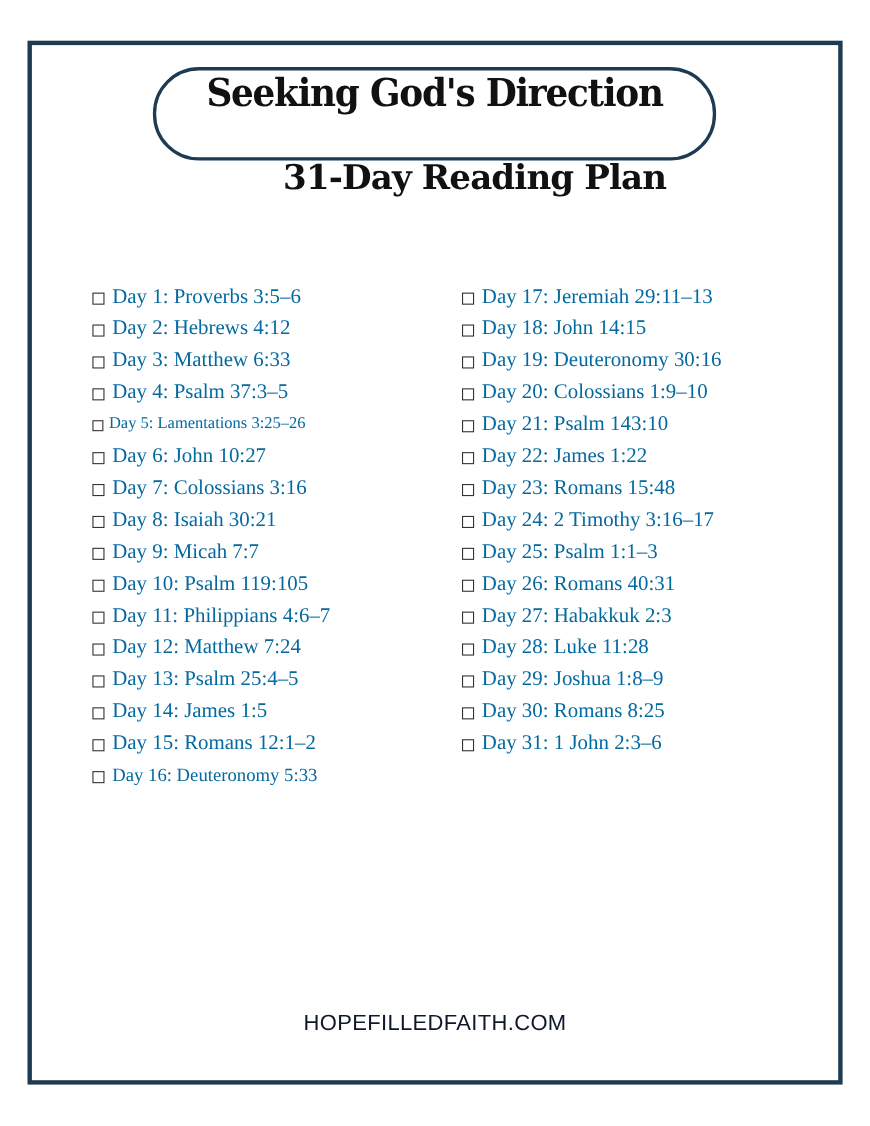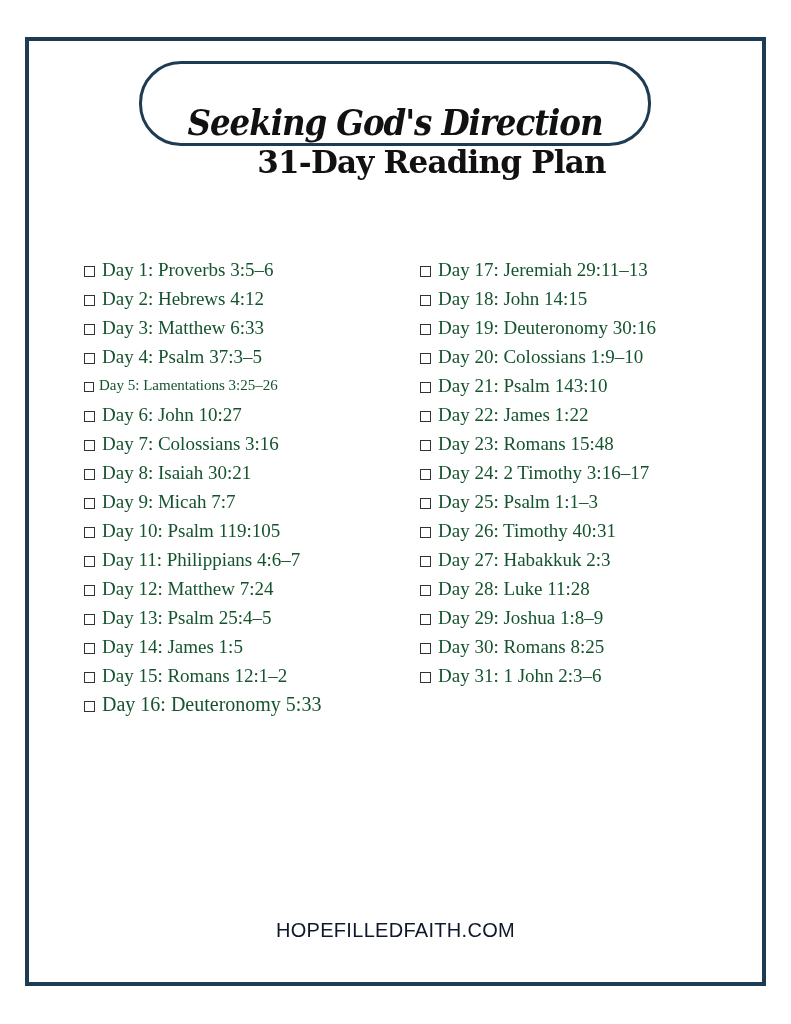--- a/index.html
+++ b/index.html
@@ -7,23 +7,22 @@
   .page-frame {
     position: absolute; left: 25px; top: 37px;
     width: 733px; height: 941px;
     border: 4px solid #1d3b53;
   }
   .title-pill {
     position: absolute; left: 139px; top: 61px;
     width: 506px; height: 79px;
     border: 3px solid #1d3b53;
     border-radius: 42px;
-    display: flex; align-items: flex-end; justify-content: center;
+    display: flex; align-items: flex-start; justify-content: center;
     box-sizing: content-box;
-    font-style: italic;
   }
   .title-text {
     font-family: "DejaVu Serif", serif;
     font-weight: bold;
     font-size: 35px;
     letter-spacing: -1.2px;
     color: #111111;
     transform: scaleX(0.93);
     white-space: nowrap;
   }
@@ -41,25 +40,25 @@
     position: absolute; top: 255px;
     margin: 0; padding: 0; list-style: none;
   }
   .col-left { left: 84px; }
   .col-right { left: 420px; }
   .reading-item {
     height: 29px; line-height: 29px;
     white-space: nowrap;
     font-family: "Liberation Serif", serif;
     font-size: 19px;
-    color: #14532d;
+    color: #0369a1;
     display: flex; align-items: center;
   }
   .reading-item.small { font-size: 15px; }
-  .reading-item.medium { font-size: 20px; justify-content: space-between; }
+  .reading-item.medium { font-size: 17px; }
   .checkbox {
     display: inline-block;
     width: 9px; height: 9px;
     border: 1px solid #333;
     margin-right: 7px;
     margin-top: 3px;
     flex: none;
     cursor: pointer;
   }
   .reading-item.small .checkbox { width: 8px; height: 8px; margin-right: 5px; }
@@ -182,21 +181,21 @@
   <li class="reading-item">
       <span class="checkbox"></span>
       <span>Day 24: 2 Timothy 3:16–17</span>
     </li>
   <li class="reading-item">
       <span class="checkbox"></span>
       <span>Day 25: Psalm 1:1–3</span>
     </li>
   <li class="reading-item">
       <span class="checkbox"></span>
-      <span>Day 26: Timothy 40:31</span>
+      <span>Day 26: Romans 40:31</span>
     </li>
   <li class="reading-item">
       <span class="checkbox"></span>
       <span>Day 27: Habakkuk 2:3</span>
     </li>
   <li class="reading-item">
       <span class="checkbox"></span>
       <span>Day 28: Luke 11:28</span>
     </li>
   <li class="reading-item">

